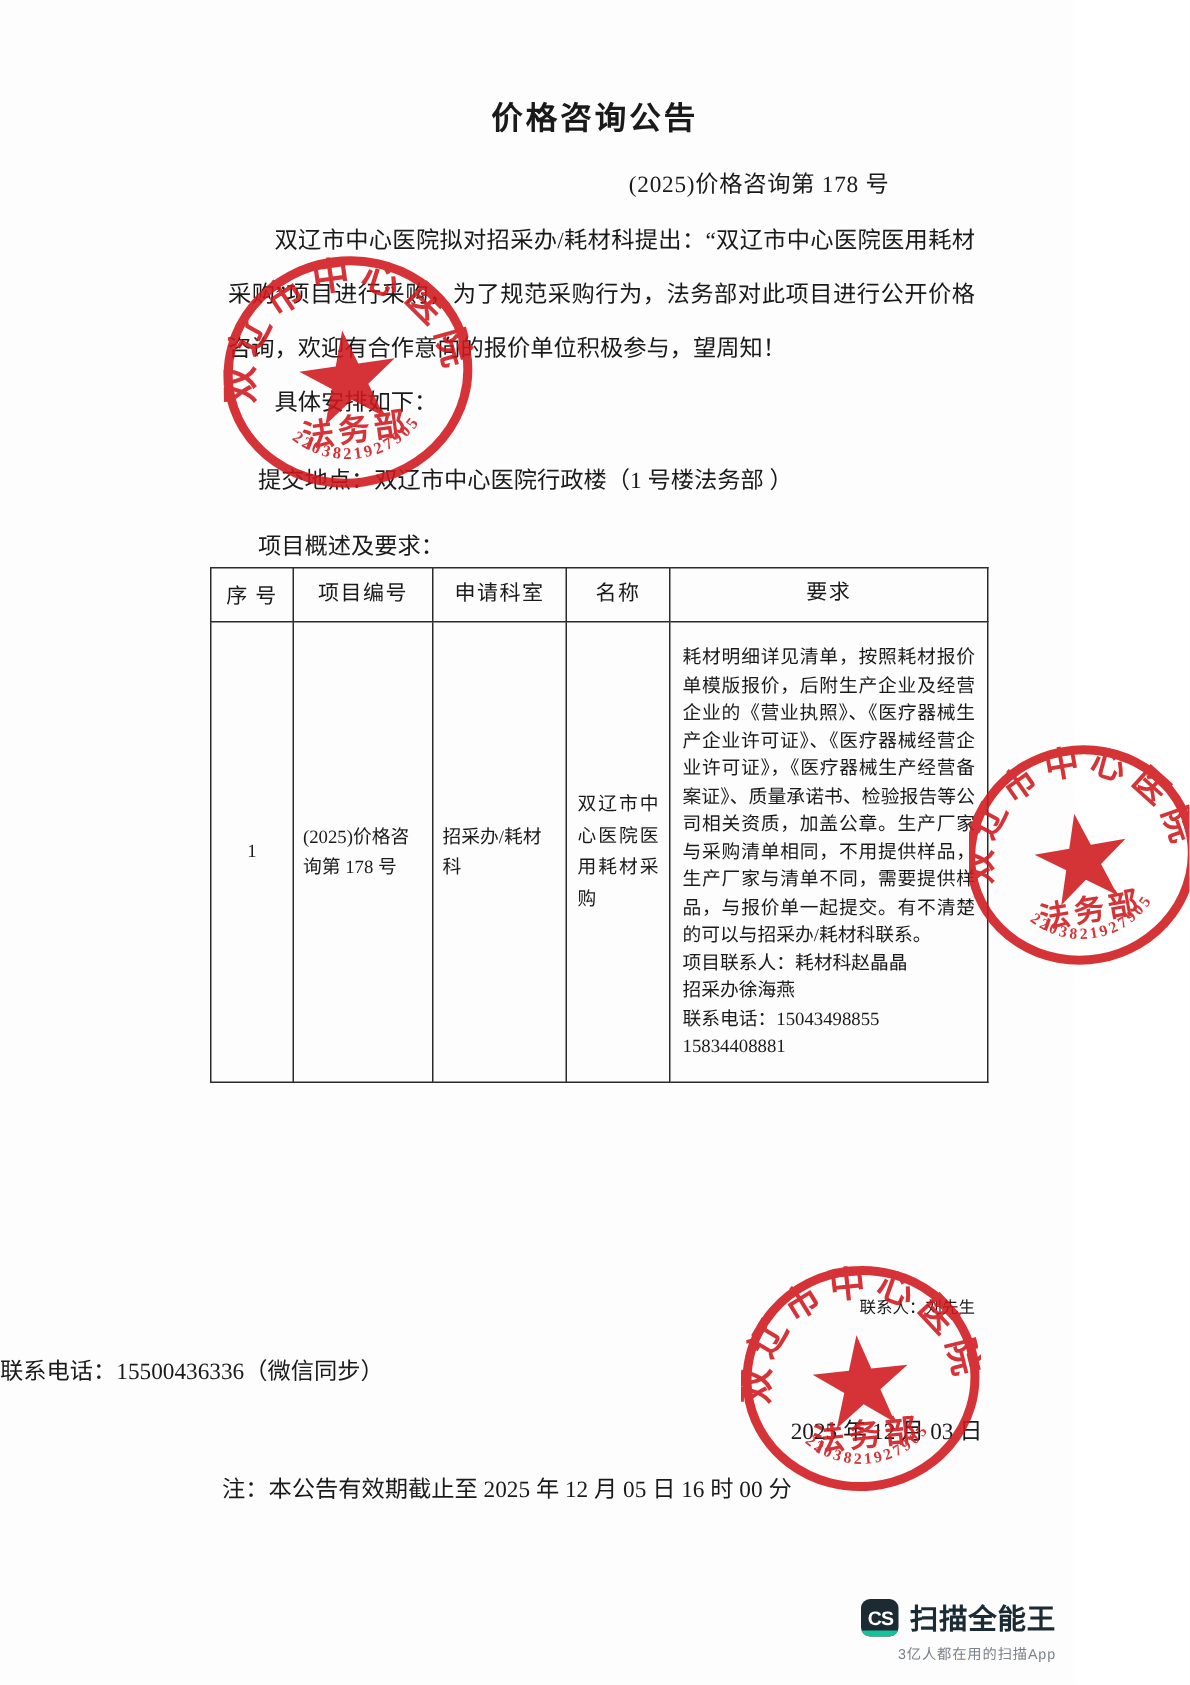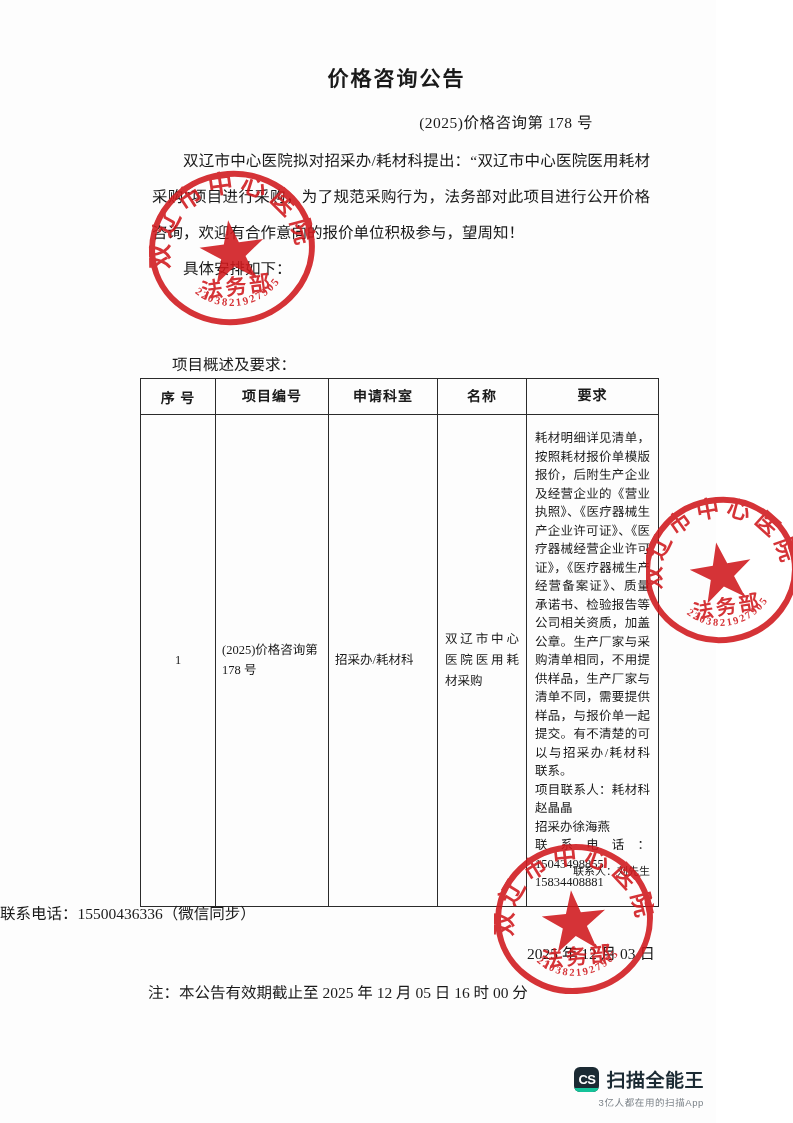--- a/index.html
+++ b/index.html
@@ -91,23 +91,23 @@
   }
   table.main-table th,
   table.main-table td {
     border: 1px solid #2b2b2b;
     vertical-align: middle;
     font-size: 12.5px;
     font-family: "Liberation Serif", "DejaVu Serif", serif;
   }
   table.main-table th {
     text-align: center;
-    font-weight: bold;
+    font-weight: normal;
     font-size: 14px;
-    padding: 7px 16px;
+    padding: 7px 6px;
     letter-spacing: 1px;
   }
   .c-seq   { width: 42px;  text-align: center; }
   .c-code  { width: 80px;  padding: 4px 6px; line-height: 20px; }
   .c-dept  { width: 76px;  padding: 4px 6px; line-height: 20px; margin-top: 48px; }
   .c-name  { width: 56px;  padding: 4px 7px; line-height: 21px; text-align: justify; text-justify: inter-ideograph; }
   .c-req   { padding: 14px 8px; line-height: 18.5px; text-align: justify; text-justify: inter-ideograph; vertical-align: top; }
   .c-req p { margin: 0; }
 
   
@@ -171,21 +171,21 @@
   
   .cam-wm {
     position: absolute;
     right: 12px;
     bottom: 14px;
     text-align: right;
     font-family: "Liberation Sans", "DejaVu Sans", sans-serif;
   }
   .cam-row {
     display: flex;
-    align-items: flex-end;
+    align-items: center;
     justify-content: flex-end;
     gap: 7px;
   }
   .cam-badge {
     width: 25px;
     height: 25px;
     border-radius: 6px;
     background: #1b2a33;
     color: #ffffff;
     font-size: 13px;
@@ -224,20 +224,21 @@
 
   <div class="doc-title">价格咨询公告</div>
 
   <div class="doc-number">(2025)价格咨询第 178 号</div>
 
   <div class="body-block">
     <p class="indent2">双辽市中心医院拟对招采办/耗材科提出：“双辽市中心医院医用耗材采购”项目进行采购，为了规范采购行为，法务部对此项目进行公开价格咨询，欢迎有合作意向的报价单位积极参与，望周知！</p>
     <p class="indent2">具体安排如下：</p>
   </div>
 
+  <div class="line-loc">提交地点：双辽市中心医院行政楼（1 号楼法务部 ）</div>
   <div class="line-overview">项目概述及要求：</div>
 
   <div class="tbl-wrap">
     <table class="main-table">
       <thead>
         <tr>
           <th class="c-seq">序  号</th>
           <th class="c-code">项目编号</th>
           <th class="c-dept">申请科室</th>
           <th class="c-name">名称</th>

